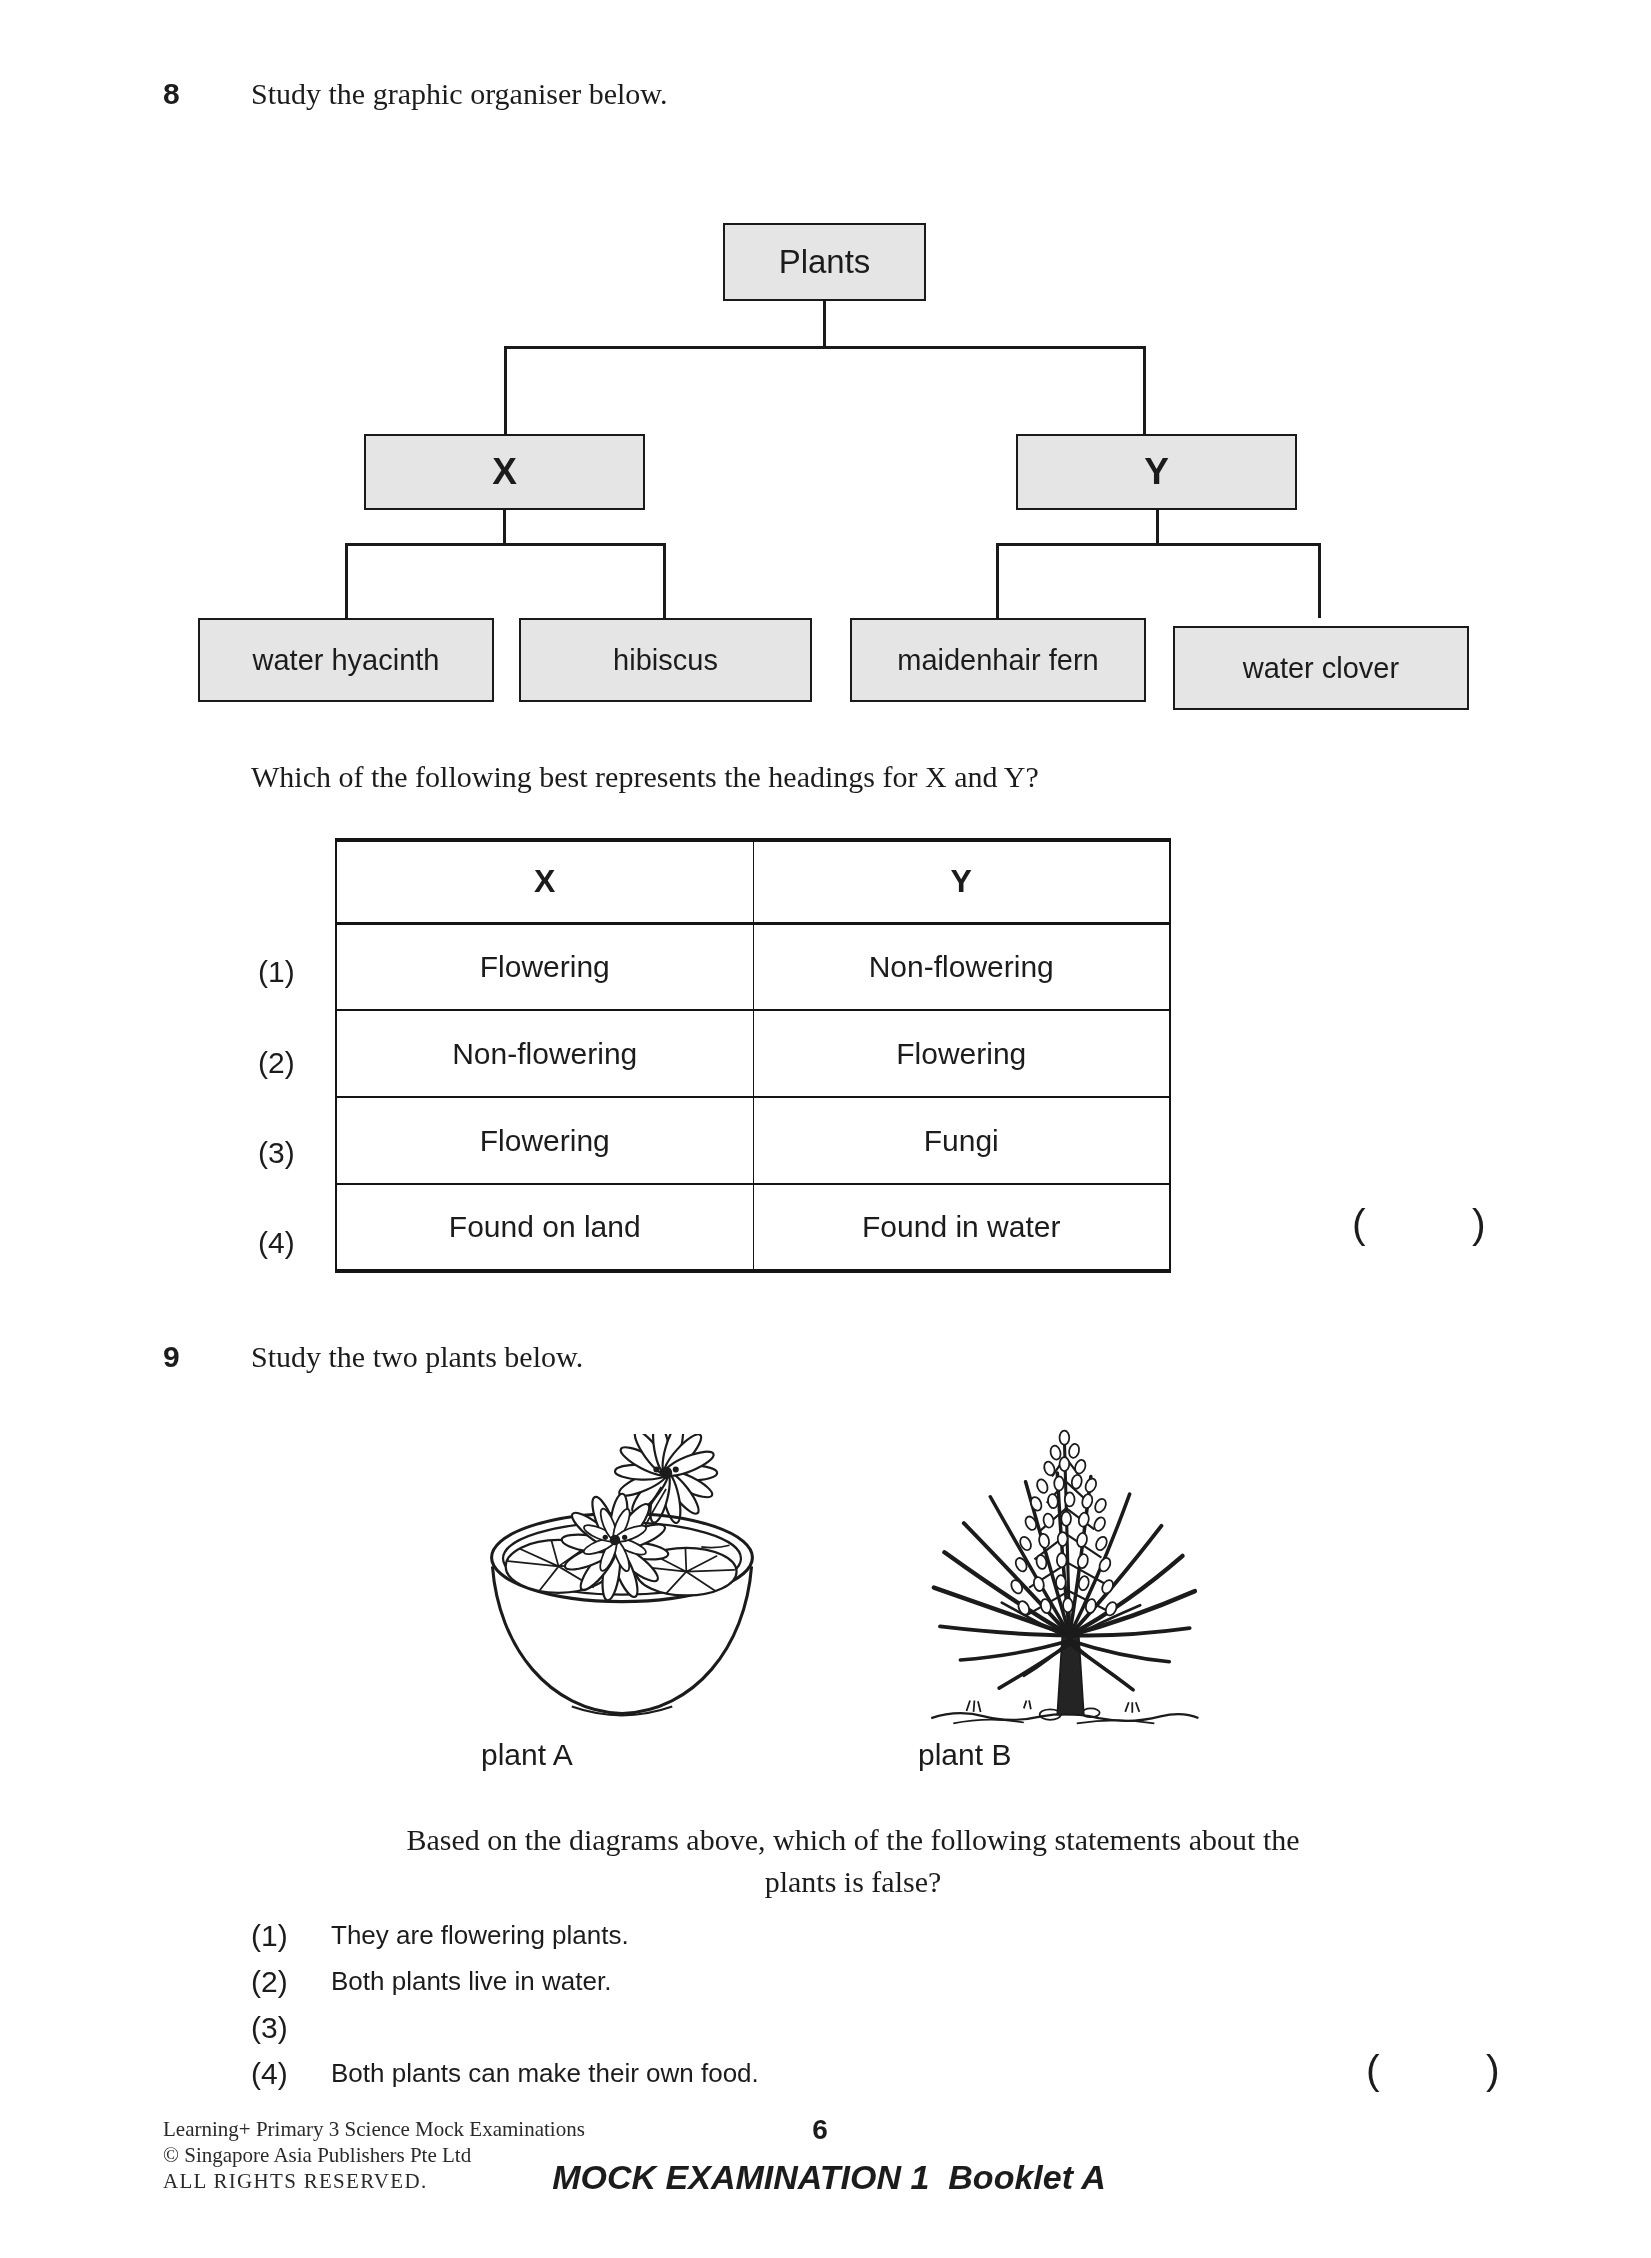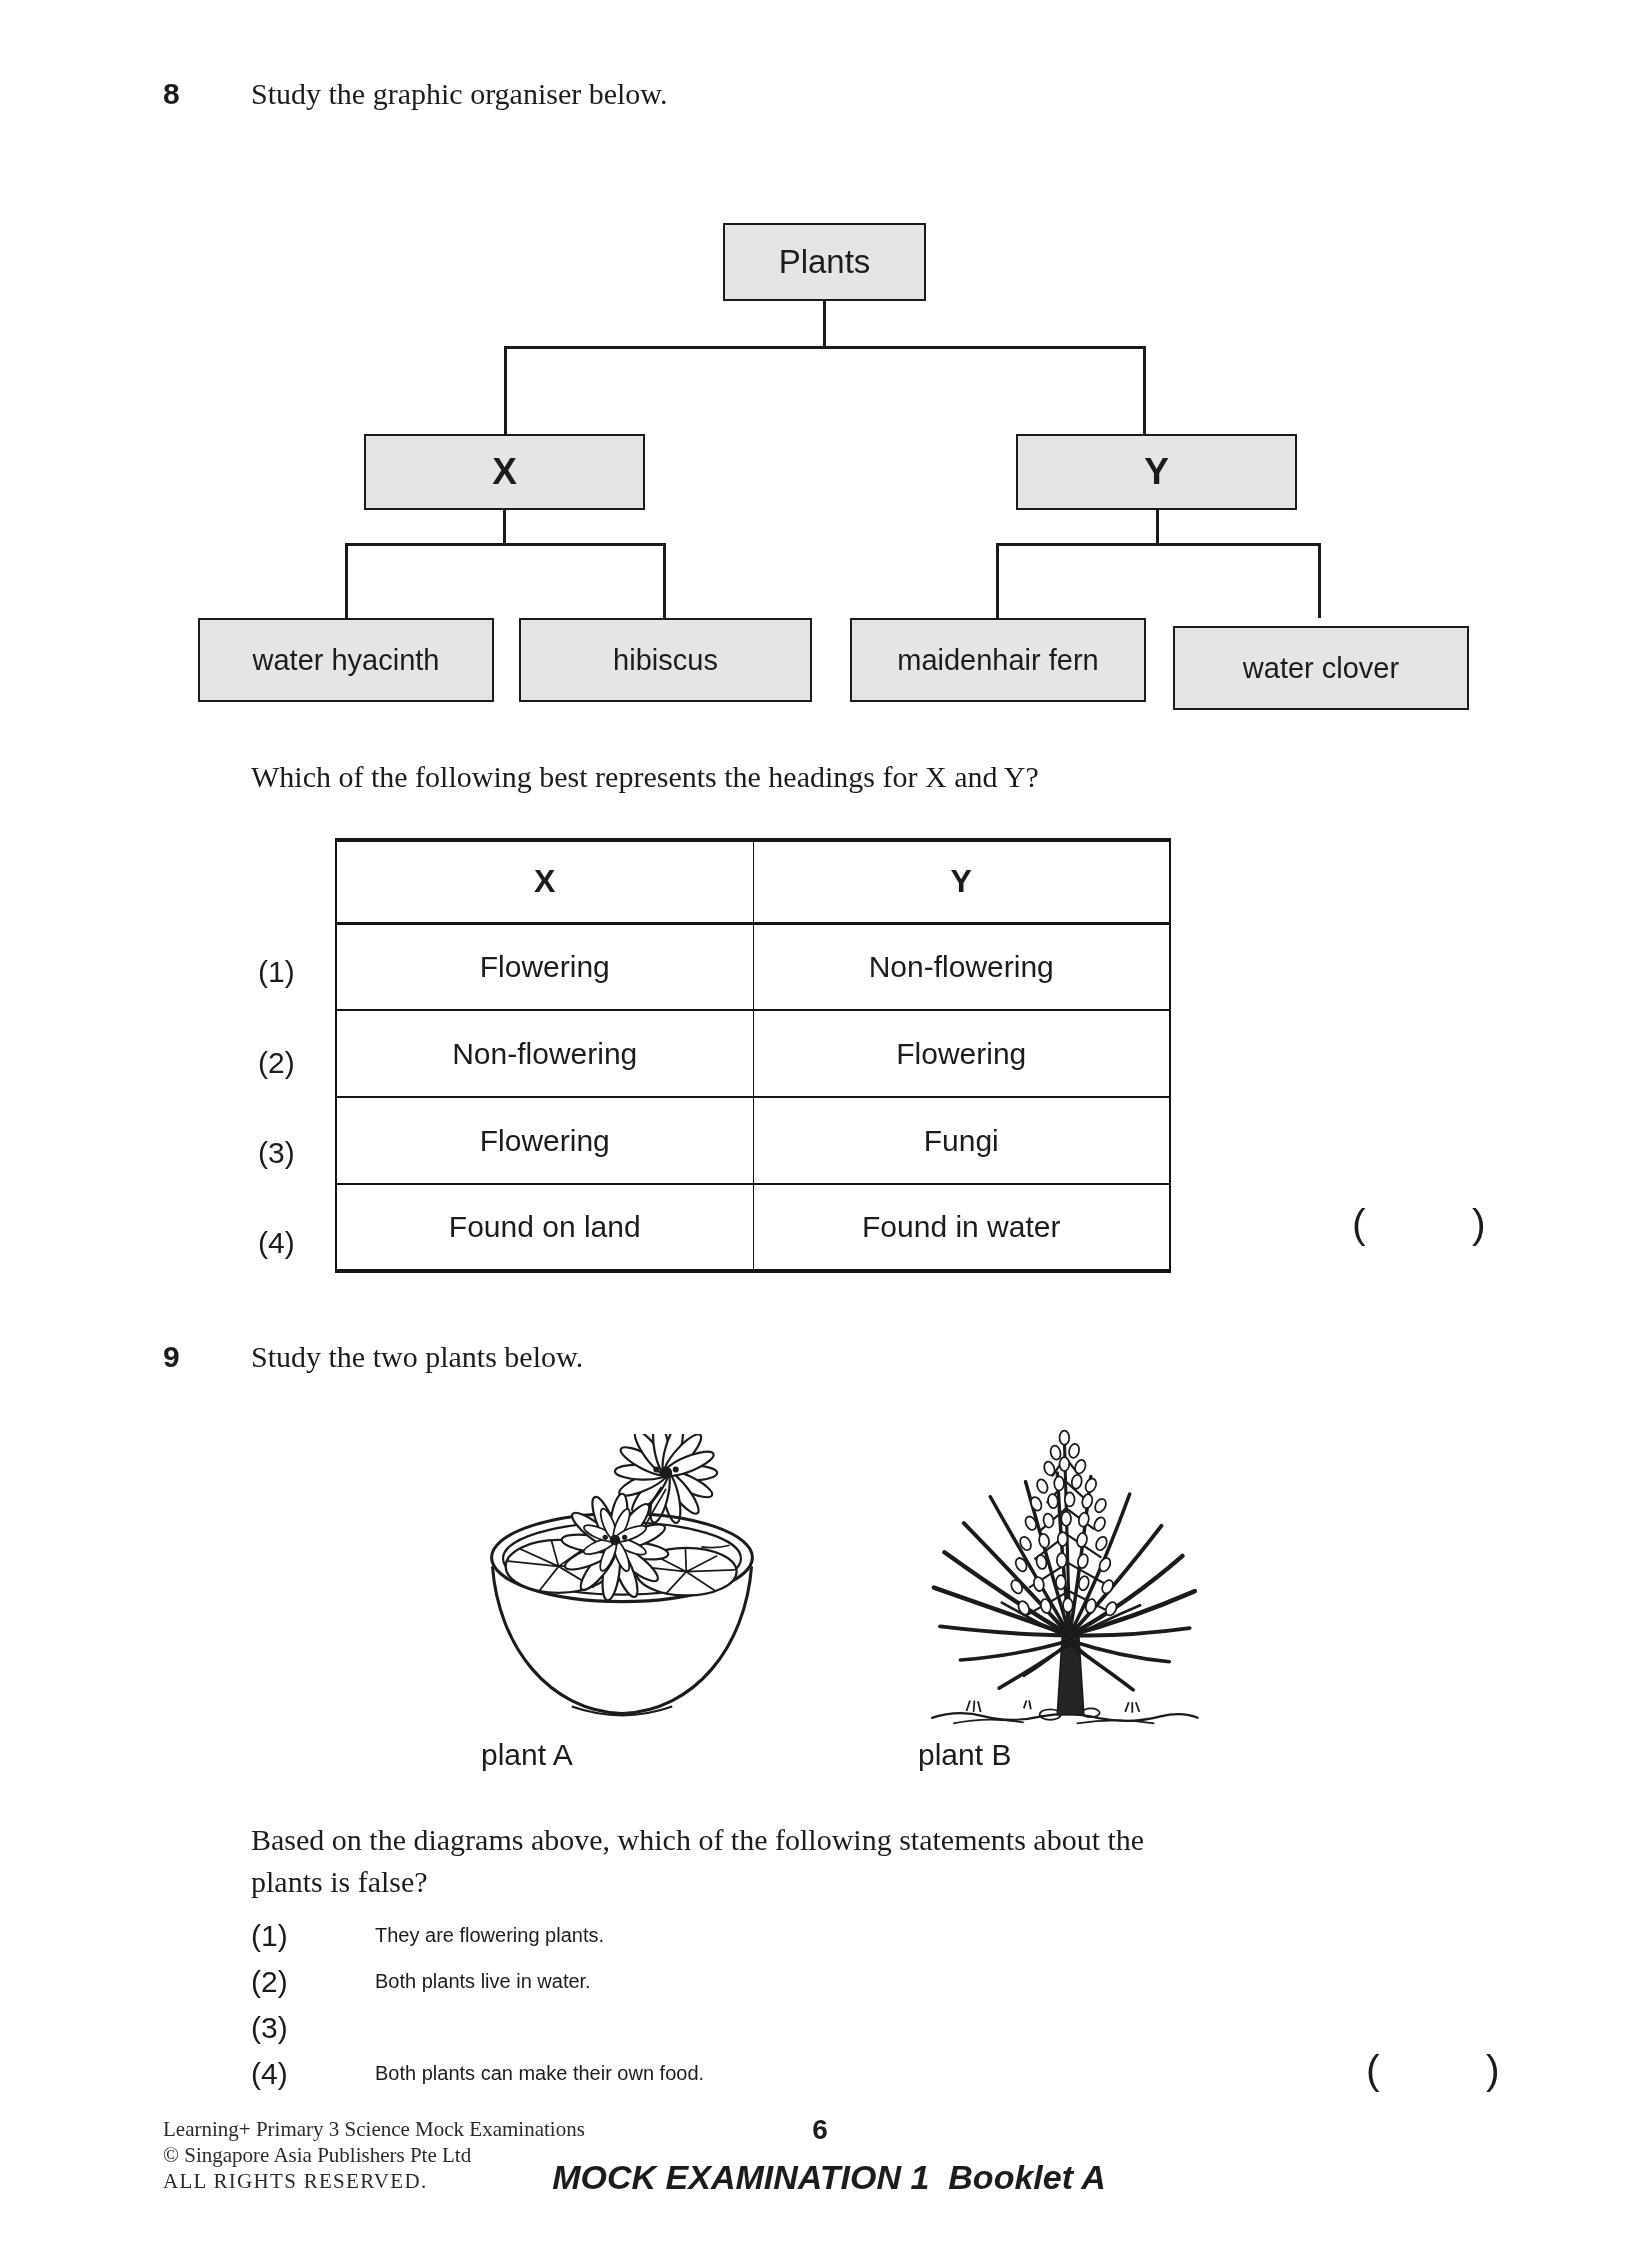--- a/index.html
+++ b/index.html
@@ -46,21 +46,21 @@
   table.ht tr.r + tr.r td{border-top:2.6px solid #141414;}
   tr.hd{height:83px;}
   tr.r{height:87px;}
 
   .rowlabel{font-size:30px;line-height:30px;}
   .bracket{font-size:41px;line-height:41px;font-weight:400;}
 
   .plantlabel{font-size:30px;}
 
   .optnum{font-size:30px;line-height:39px;}
-  .opttext{font-size:20px;line-height:39px;margin-left:44px;}
+  .opttext{font-size:26px;line-height:39px;}
 
   .foot-serif{
     font-family:"Liberation Serif", serif;
     font-size:21px;line-height:26.5px;color:#2a2a2a;
   }
   .foot-rights{letter-spacing:1.3px;}
   .pagenum{font-size:28px;font-weight:bold;text-align:center;}
   .bookletline{
     font-size:34px;font-weight:bold;font-style:italic;
     text-align:center;white-space:pre;
@@ -319,21 +319,21 @@
         <ellipse cx="120" cy="231" rx="5.5" ry="8" transform="rotate(-26 120 231)"></ellipse>
         <ellipse cx="145" cy="229" rx="5.5" ry="8" transform="rotate(-12 145 229)"></ellipse>
         <ellipse cx="170" cy="228" rx="5.5" ry="8"></ellipse>
         <ellipse cx="196" cy="229" rx="5.5" ry="8" transform="rotate(13 196 229)"></ellipse>
         <ellipse cx="219" cy="232" rx="5.5" ry="8" transform="rotate(27 219 232)"></ellipse>
       </g>
     </g>
   </svg>
   <div class="abs plantlabel" style="left:918px;top:1738px;width:291px;">plant B</div>
 
-  <div class="abs qtext lines" style="left:251px;top:1819px;width:1182px;">Based on the diagrams above, which of the following statements about the
+  <div class="abs qtext lines" style="left:262px;top:1819px;width:1182px;text-align:center;">Based on the diagrams above, which of the following statements about the
 plants is false?</div>
 
   <div class="abs optnum" style="left:251px;top:1916px;">(1)</div>
   <div class="abs opttext" style="left:331px;top:1916px;">They are flowering plants.</div>
   <div class="abs optnum" style="left:251px;top:1962px;">(2)</div>
   <div class="abs opttext" style="left:331px;top:1962px;">Both plants live in water.</div>
   <div class="abs optnum" style="left:251px;top:2008px;">(3)</div>
   <div class="abs optnum" style="left:251px;top:2054px;">(4)</div>
   <div class="abs opttext" style="left:331px;top:2054px;">Both plants can make their own food.</div>
 

